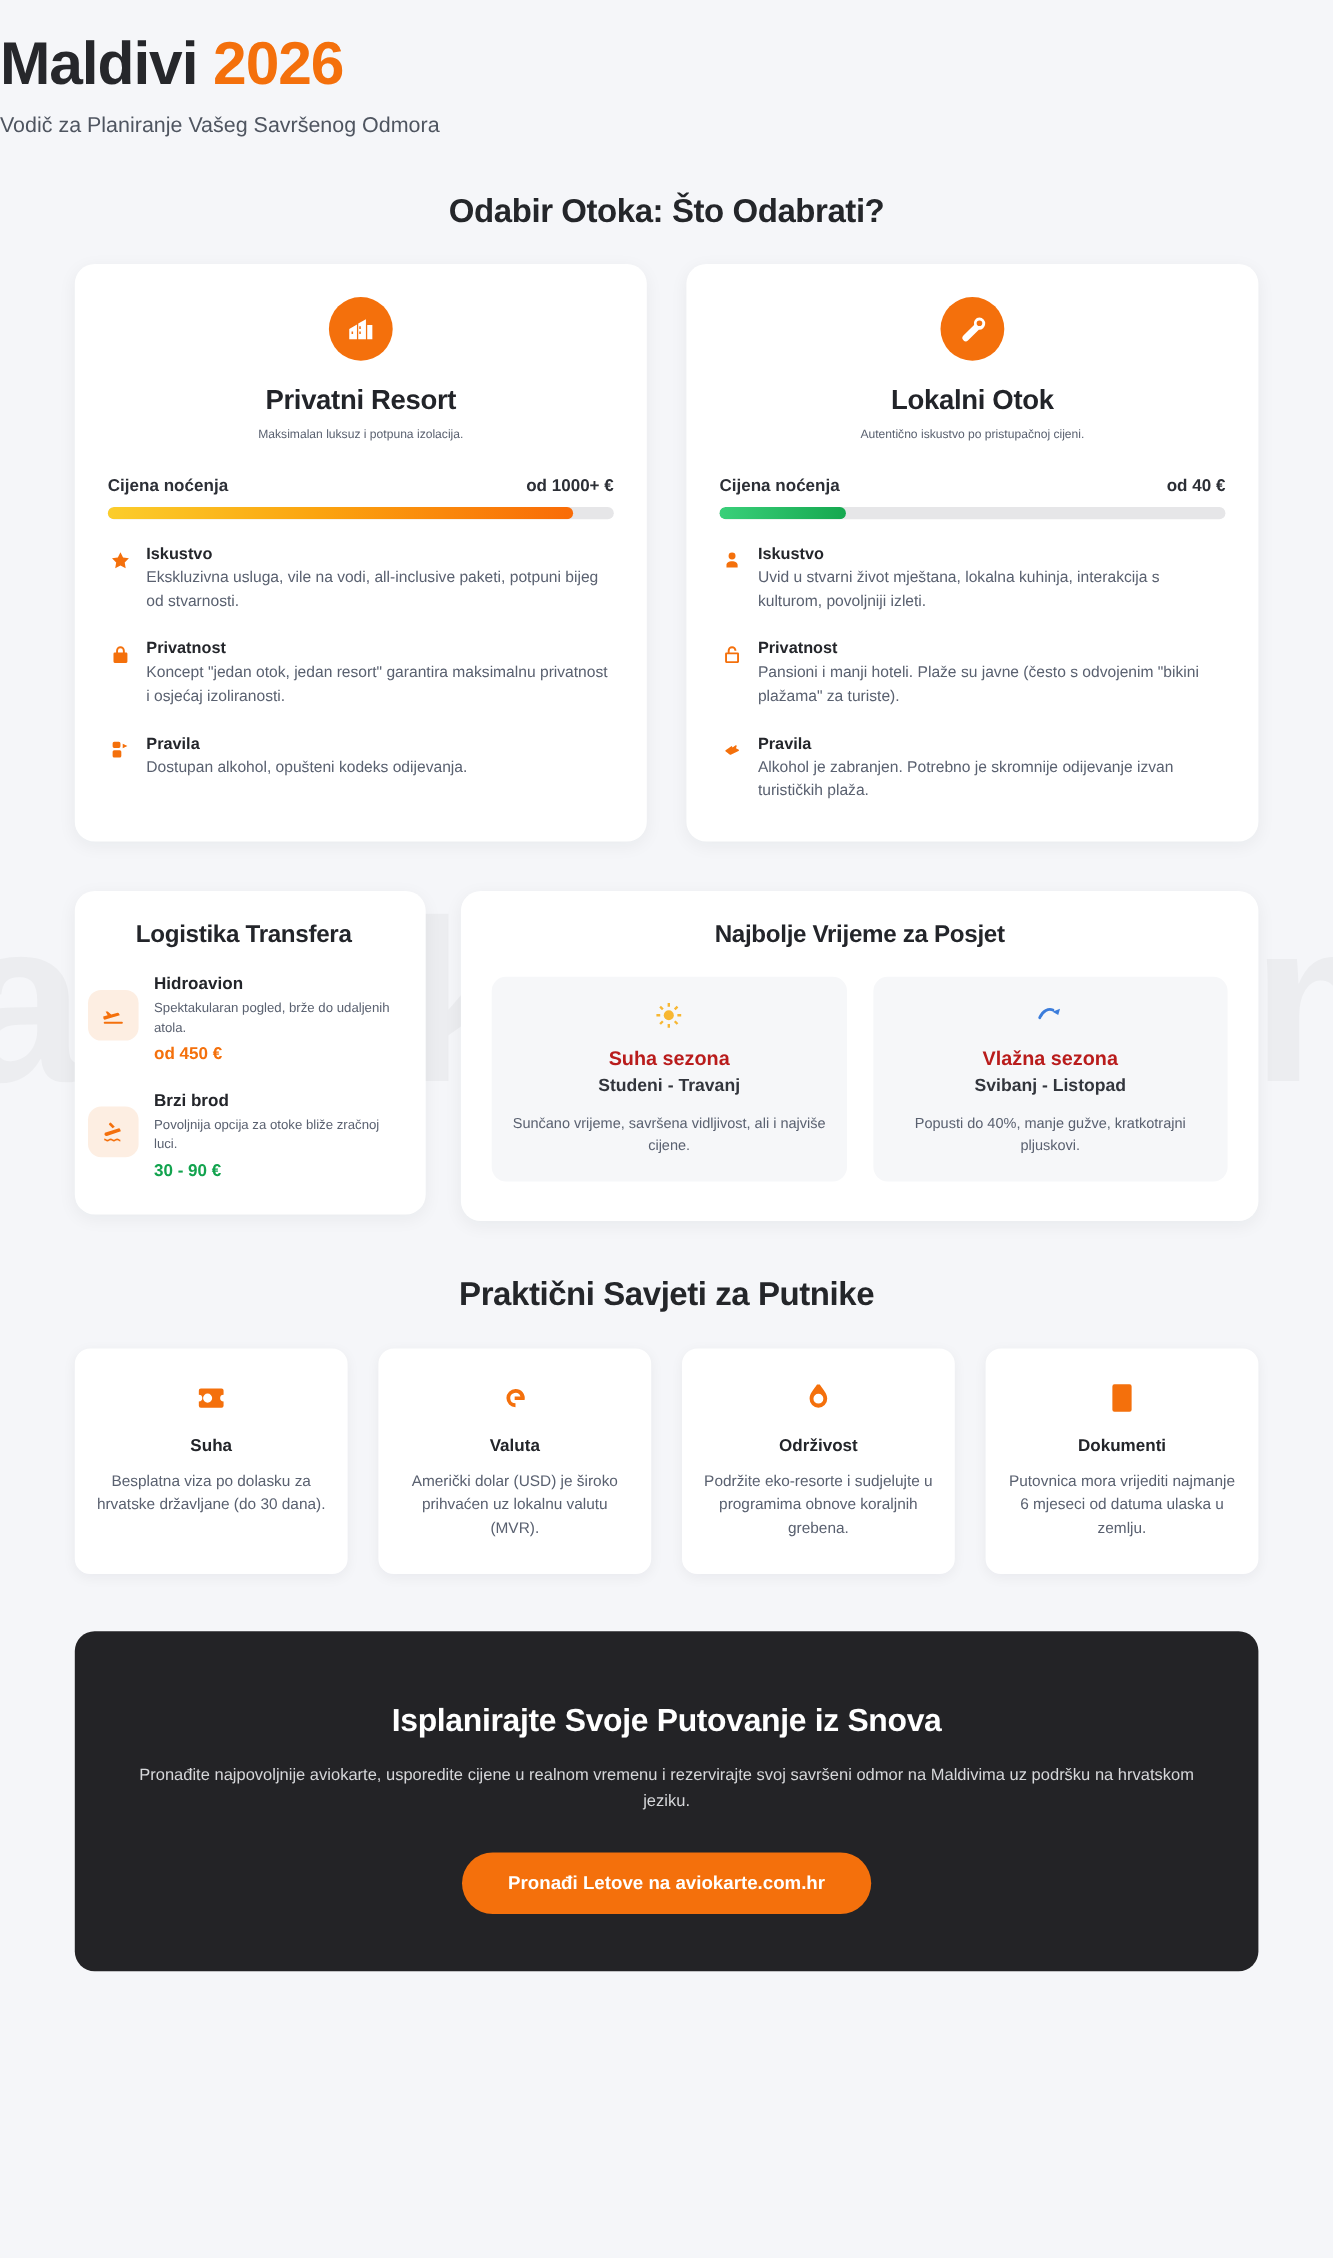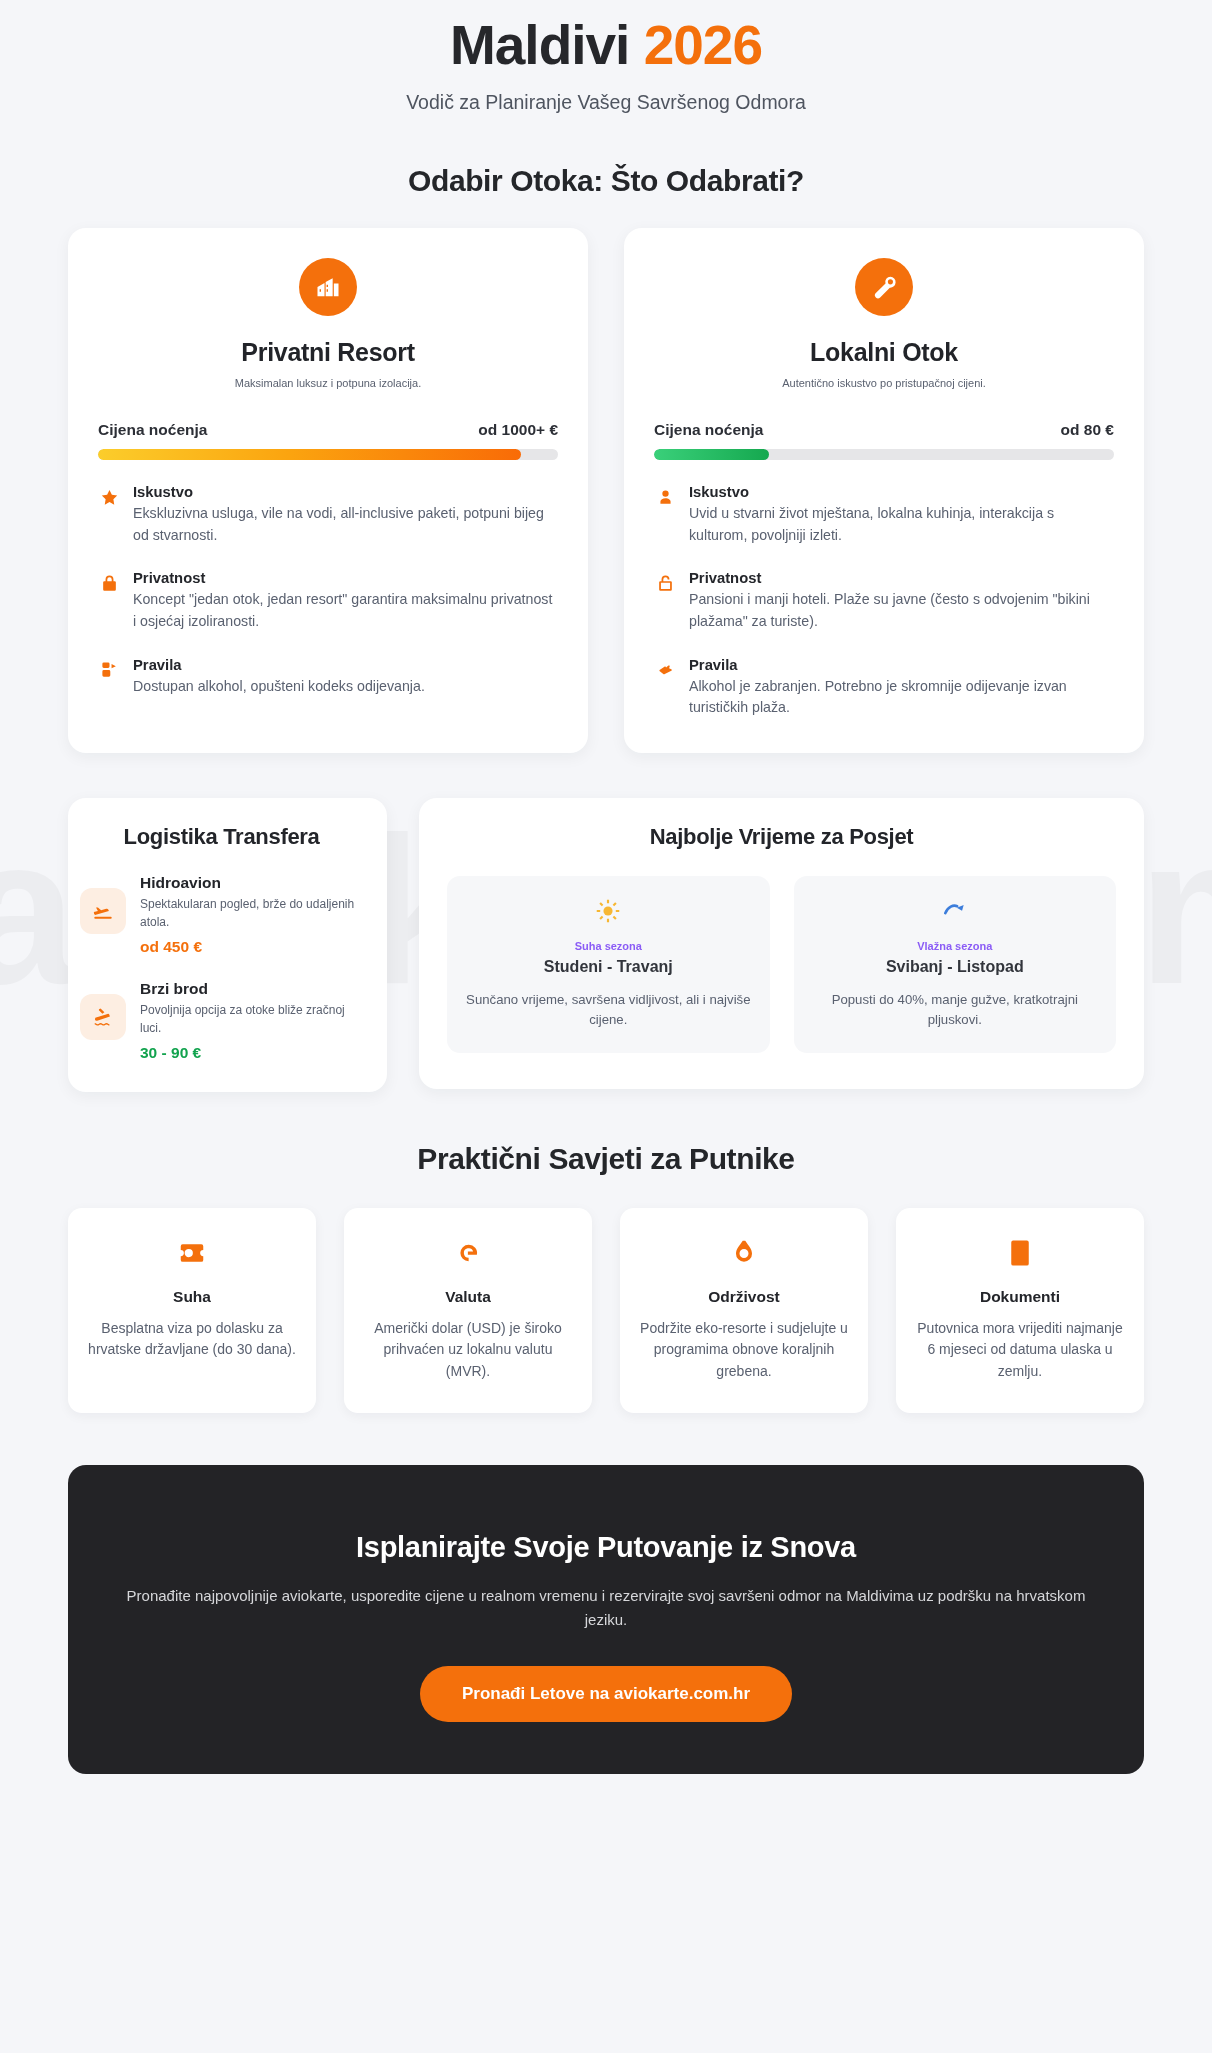--- a/index.html
+++ b/index.html
@@ -31,21 +31,21 @@
     letter-spacing: -4px;
     white-space: nowrap;
     pointer-events: none;
     z-index: 0;
     font-family: "Liberation Sans", sans-serif;
   }
 
   .content { position: relative; z-index: 2; }
 
   
-  .hero { padding-top: 14px; text-align: center; }
+  .hero { padding-top: 26px; text-align: left; }
   .hero h1 {
     font-size: 55px;
     line-height: 1.15;
     font-weight: 700;
     color: #26272b;
     letter-spacing: -1px;
   }
   .hero h1 .year { color: #f4700c; }
   .hero .subtitle {
     margin-top: 14px;
@@ -200,21 +200,21 @@
   }
   .season {
     flex: 1 1 0;
     background: #f6f7f9;
     border-radius: 13px;
     padding: 20px 16px 22px 16px;
     text-align: center;
   }
   .season .sicon { height: 30px; display:flex; align-items:center; justify-content:center; }
   .season .sicon svg { width: 26px; height: 26px; }
-  .season .s-name { font-size: 11px; font-weight: 700; color: #8b5cf6; margin-top: 14px; }
+  .season .s-name { font-size: 18px; font-weight: 700; color: #b91c1c; margin-top: 14px; }
   .season .s-months { font-size: 16px; font-weight: 700; color: #32353c; margin-top: 6px; }
   .season .s-desc { font-size: 13.2px; line-height: 1.55; color: #5a6170; margin-top: 14px; }
 
   
   .tips {
     display: flex;
     gap: 28px;
     margin: 32px 68px 0 68px;
   }
   .tip {
@@ -343,21 +343,21 @@
         <div class="island-badge">
           <svg viewBox="0 0 24 24">
               <path d="M17.5 3.2a4.4 4.4 0 00-4.2 5.7L5 17.2a2.6 2.6 0 103.7 3.7l8.3-8.3a4.4 4.4 0 00.5-9.4zm0 2.2a2.2 2.2 0 11-2.2 2.2 2.2 2.2 0 012.2-2.2z"></path>
             </svg>
         </div>
         <h3>Lokalni Otok</h3>
         <div class="tagline">Autentično iskustvo po pristupačnoj cijeni.</div>
 
         <div class="price-row">
           <span>Cijena noćenja</span>
-          <span>od 80 €</span>
+          <span>od 40 €</span>
         </div>
         <div class="bar-track">
           <div class="bar-fill green"></div>
         </div>
 
         <div class="feature">
           <span class="fi">
             <svg viewBox="0 0 24 24">
                 <path d="M12 3a4 4 0 104 4 4 4 0 00-4-4zm0 10c-3.4 0-6.4 1.8-6.4 4.1V20h12.8v-2.9C18.4 14.8 15.4 13 12 13z"></path>
               </svg>

